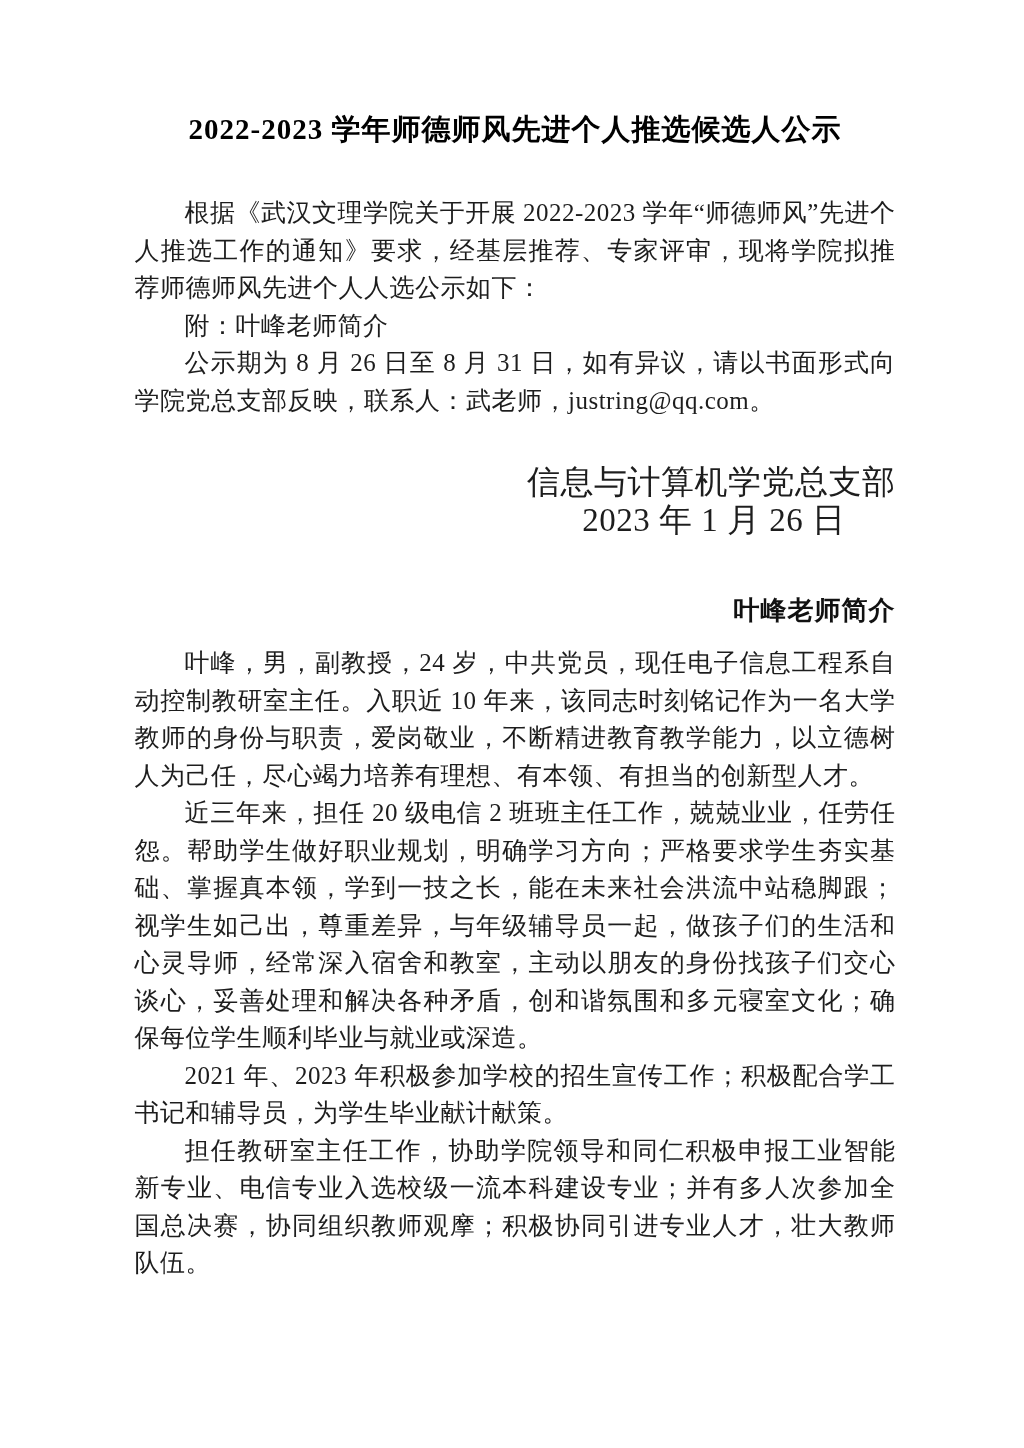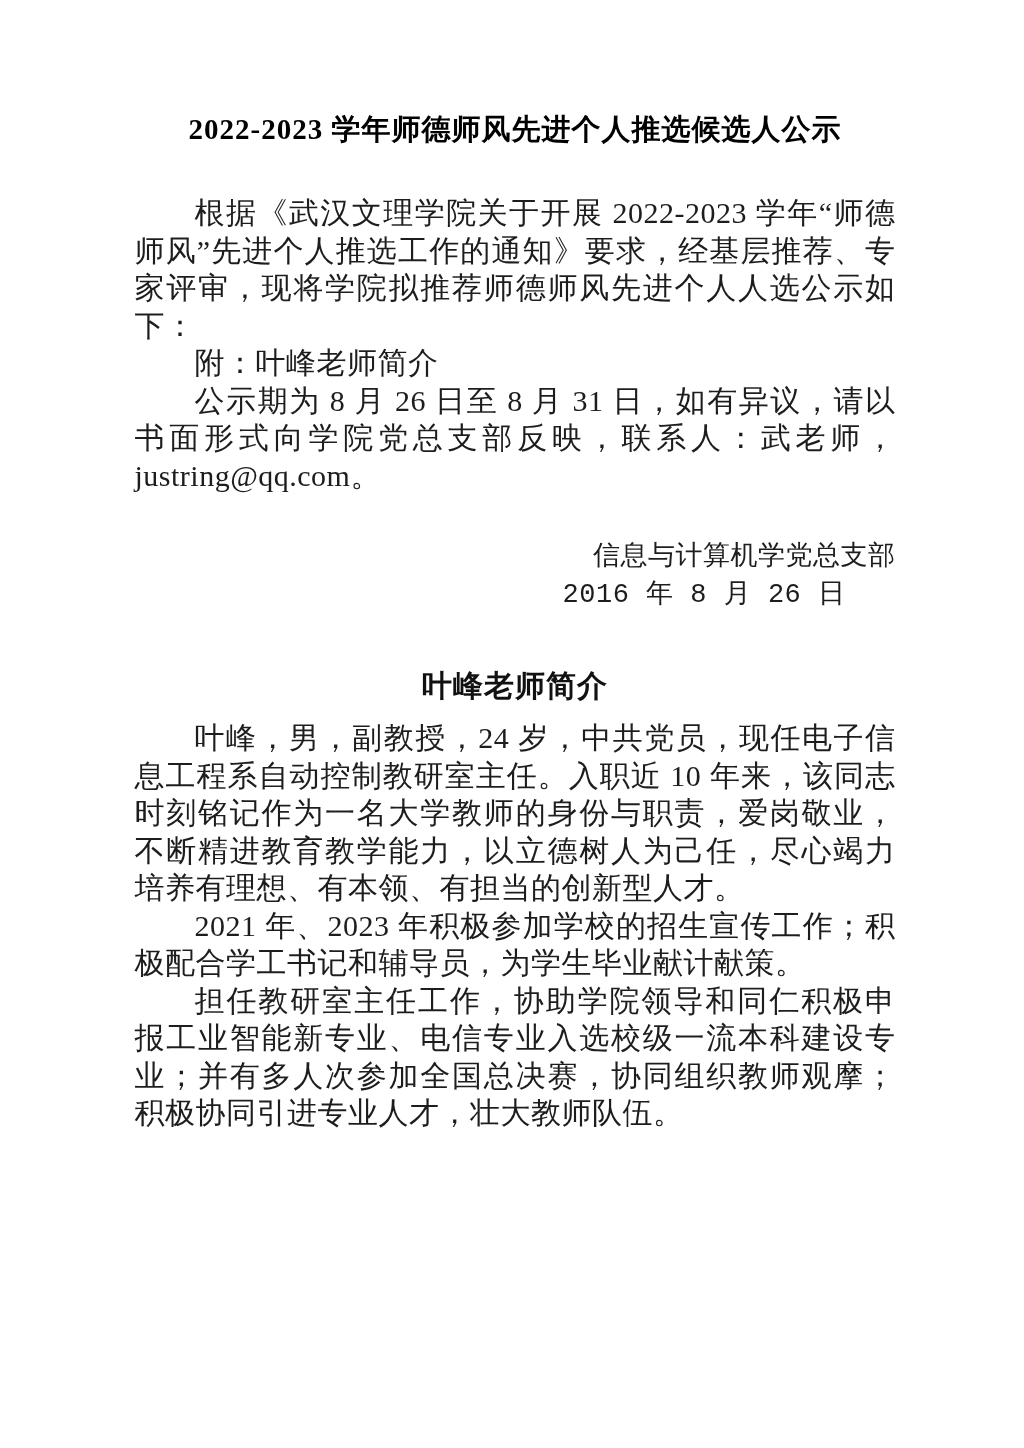--- a/index.html
+++ b/index.html
@@ -23,70 +23,70 @@
     margin: 0 0 44px 0;
     font-size: 29px;
     line-height: 42px;
     font-weight: 700;
     text-align: center;
     color: #000000;
     letter-spacing: 1px;
   }
   .para {
     margin: 0;
-    font-size: 30px;
+    font-size: 25px;
     line-height: 37.5px;
     text-align: justify;
     text-indent: 2em;
     letter-spacing: 0.5px;
   }
   .signature-block {
     margin-top: 45px;
     text-align: right;
   }
   .sig-line {
-    font-size: 27px;
+    font-size: 33px;
     line-height: 37.5px;
     letter-spacing: 0.5px;
-    font-family: Liberation Mono, monospace;
   }
   .sig-date {
     padding-right: 50px;
   }
   .section-heading {
     margin: 53px 0 14px 0;
-    font-size: 30px;
+    font-size: 26px;
     line-height: 38px;
     font-weight: 700;
-    text-align: center;
+    text-align: right;
     color: #111111;
     letter-spacing: 1px;
   }
 </style>
 </head>
 <body>
 
 <div class="page" style="background: rgb(255, 255, 255); color: rgb(29, 29, 29);">
 
   <h1 class="doc-title">2022-2023 学年师德师风先进个人推选候选人公示</h1>
 
   <p class="para">根据《武汉文理学院关于开展 2022-2023 学年“师德师风”先进个人推选工作的通知》要求，经基层推荐、专家评审，现将学院拟推荐师德师风先进个人人选公示如下：</p>
 
   <p class="para">附：叶峰老师简介</p>
 
   <p class="para">公示期为 8 月 26 日至 8 月 31 日，如有异议，请以书面形式向学院党总支部反映，联系人：武老师，justring@qq.com。</p>
 
   <div class="signature-block">
     <div class="sig-line">信息与计算机学党总支部</div>
-    <div class="sig-line sig-date">2016 年 8 月 26 日</div>
+    <div class="sig-line sig-date">2023 年 1 月 26 日</div>
   </div>
 
   <h2 class="section-heading">叶峰老师简介</h2>
 
   <p class="para">叶峰，男，副教授，24 岁，中共党员，现任电子信息工程系自动控制教研室主任。入职近 10 年来，该同志时刻铭记作为一名大学教师的身份与职责，爱岗敬业，不断精进教育教学能力，以立德树人为己任，尽心竭力培养有理想、有本领、有担当的创新型人才。</p>
 
+  <p class="para">近三年来，担任 20 级电信 2 班班主任工作，兢兢业业，任劳任怨。帮助学生做好职业规划，明确学习方向；严格要求学生夯实基础、掌握真本领，学到一技之长，能在未来社会洪流中站稳脚跟；视学生如己出，尊重差异，与年级辅导员一起，做孩子们的生活和心灵导师，经常深入宿舍和教室，主动以朋友的身份找孩子们交心谈心，妥善处理和解决各种矛盾，创和谐氛围和多元寝室文化；确保每位学生顺利毕业与就业或深造。</p>
 
 
   <p class="para">2021 年、2023 年积极参加学校的招生宣传工作；积极配合学工书记和辅导员，为学生毕业献计献策。</p>
 
   <p class="para">担任教研室主任工作，协助学院领导和同仁积极申报工业智能新专业、电信专业入选校级一流本科建设专业；并有多人次参加全国总决赛，协同组织教师观摩；积极协同引进专业人才，壮大教师队伍。</p>
 
 </div>
 
 </body></html>

